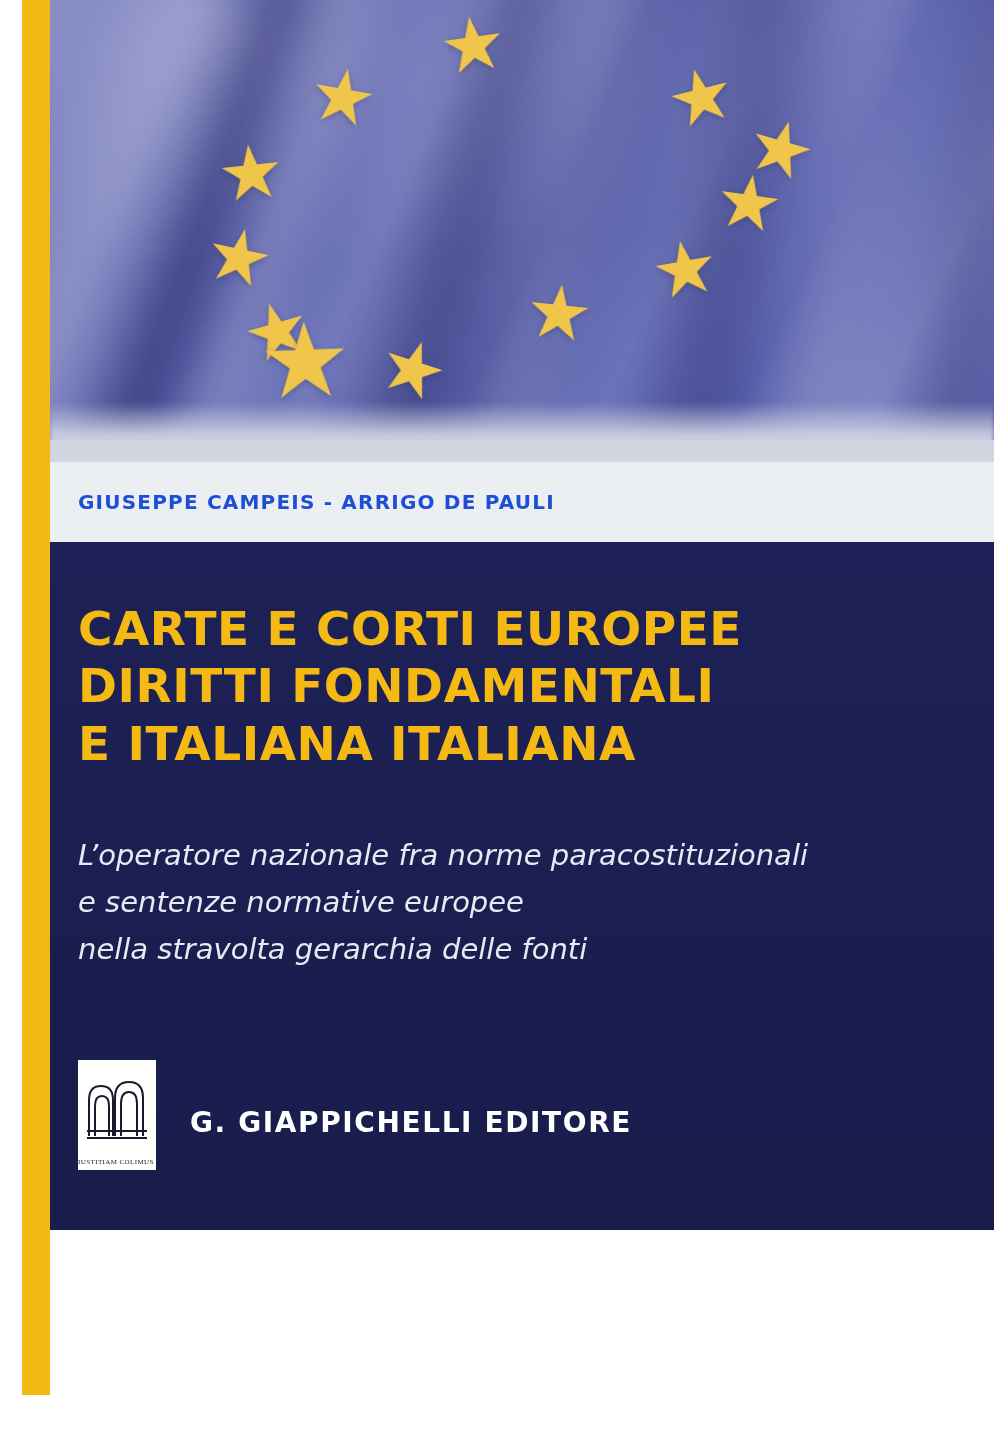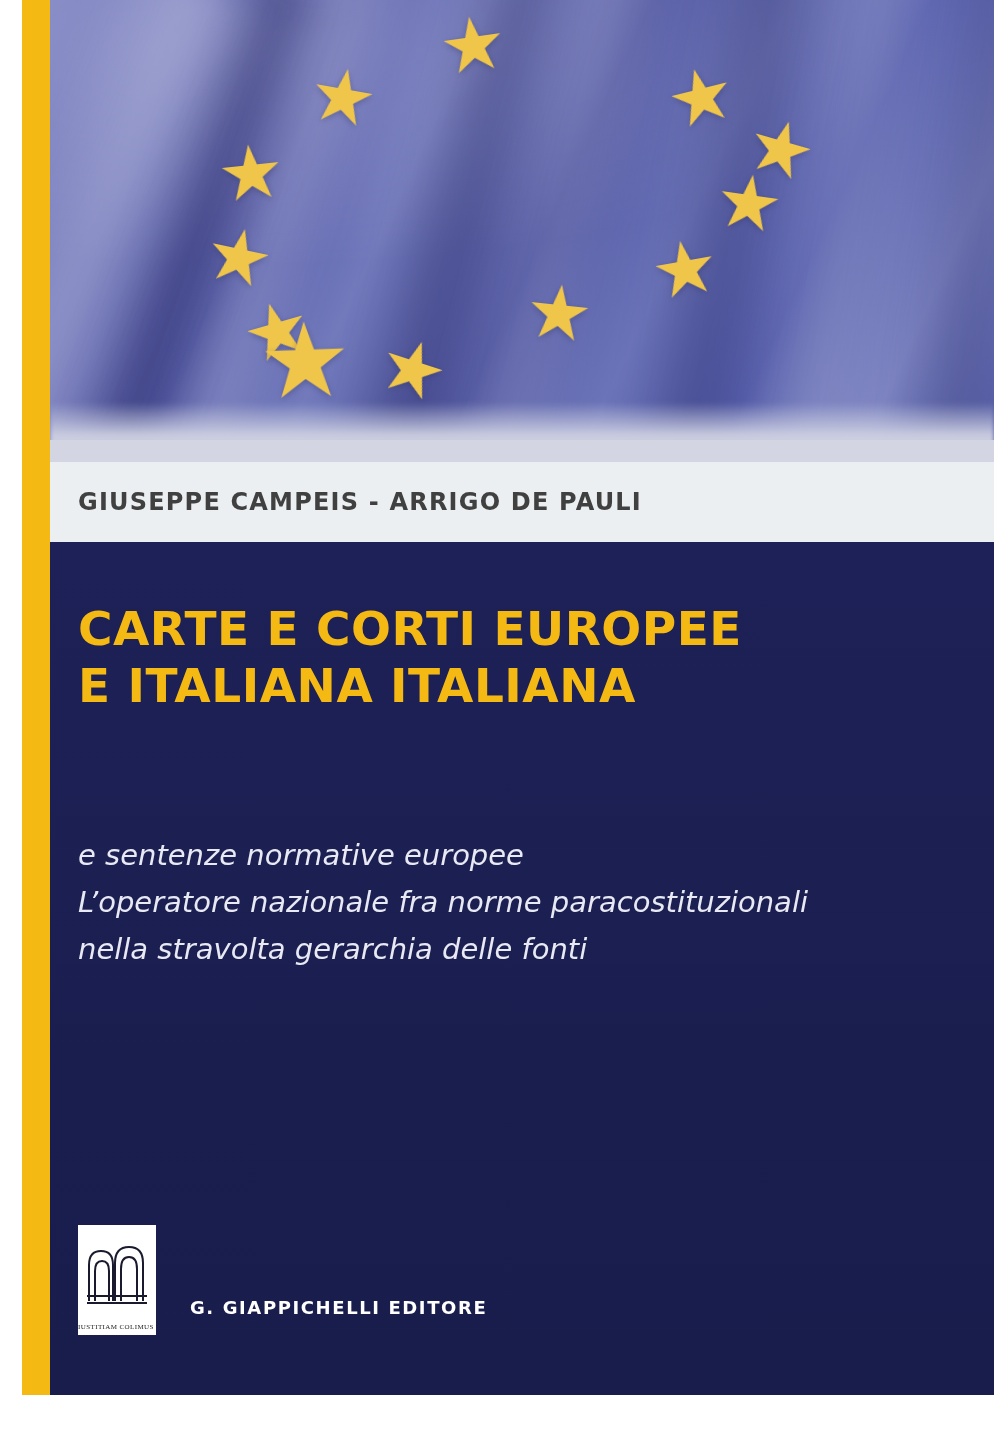--- a/index.html
+++ b/index.html
@@ -121,32 +121,32 @@
   .authors-band {
     position: absolute;
     left: 50px; top: 462px;
     width: 944px; height: 80px;
     background: #eceff1;
     display: flex;
     align-items: center;
   }
   .authors-text {
     margin-left: 28px;
-    font-size: 24px;
+    font-size: 20px;
     font-weight: 700;
     letter-spacing: 1.2px;
-    color: #404040;
+    color: #1d4ed8;
     font-family: "DejaVu Sans", sans-serif;
   }
 
   
   .navy {
     position: absolute;
     left: 50px; top: 542px;
-    width: 944px; height: 853px;
+    width: 944px; height: 688px;
     background: #1b1f52;
     background-image: linear-gradient(180deg, #1d2157 0%, #1a1e4f 60%, #191d4c 100%);
   }
 
   .title-block {
     position: absolute;
     left: 28px; top: 58px;
     width: 820px;
   }
   .title-line {
@@ -198,25 +198,25 @@
     left: 0; bottom: 4px;
     width: 100%;
     text-align: left;
     font-size: 7px;
     letter-spacing: .4px;
     color: #222;
     font-family: "Liberation Serif", serif;
   }
   .publisher-name {
     margin-left: 34px;
-    margin-bottom: 17px;
+    margin-bottom: 31px;
     color: #ffffff;
     font-family: "DejaVu Sans", sans-serif;
     font-weight: 700;
-    font-size: 18px;
+    font-size: 28px;
     letter-spacing: 1.6px;
     white-space: nowrap;
   }
 </style>
 </head>
 <body>
 
 <div id="cover">
 
   <div class="spine-white"></div>
@@ -307,26 +307,27 @@
   </div>
 
   <div class="authors-band">
     <div class="authors-text">GIUSEPPE CAMPEIS - ARRIGO DE PAULI</div>
   </div>
 
   <div class="navy">
 
     <div class="title-block">
       <div class="title-line">CARTE E CORTI EUROPEE</div>
+      <div class="title-line">DIRITTI FONDAMENTALI</div>
       <div class="title-line">E ITALIANA ITALIANA</div>
     </div>
 
     <div class="subtitle-block">
+      <div class="subtitle-line">L’operatore nazionale fra norme paracostituzionali</div>
       <div class="subtitle-line">e sentenze normative europee</div>
-      <div class="subtitle-line">L’operatore nazionale fra norme paracostituzionali</div>
       <div class="subtitle-line">nella stravolta gerarchia delle fonti</div>
     </div>
 
     <div class="publisher">
       <div class="logo">
         <svg class="arches" viewBox="0 0 64 72">
           <rect x="0" y="0" width="64" height="72" fill="#ffffff"></rect>
           <g fill="none" stroke="#1a1a2e" stroke-width="2">
             <path d="M4 66 L4 30 Q4 16 16 16 Q28 16 28 30 L28 66"></path>
             <path d="M30 66 L30 28 Q30 12 44 12 Q58 12 58 28 L58 66"></path>

